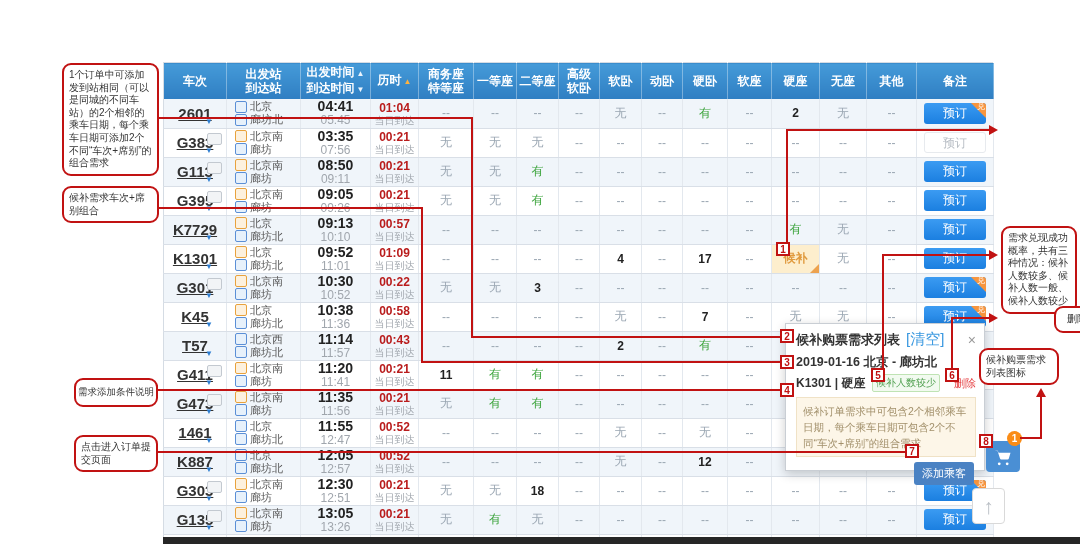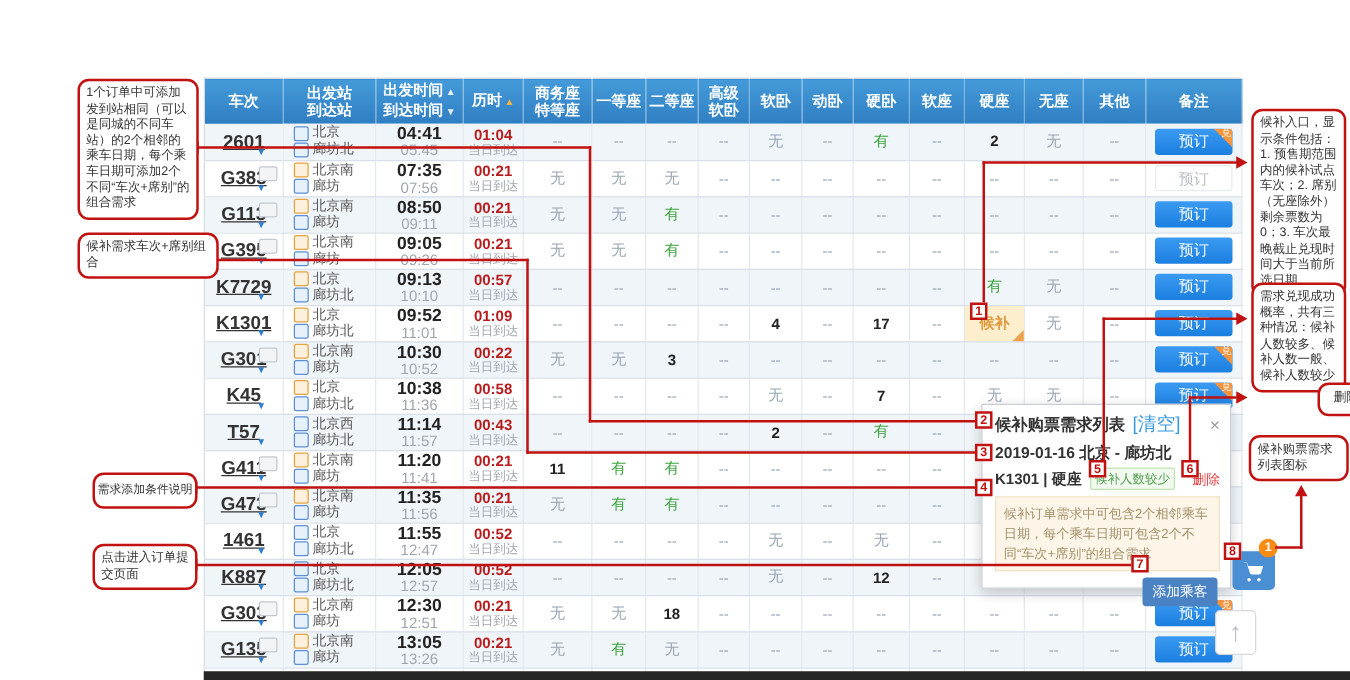--- a/index.html
+++ b/index.html
@@ -74,27 +74,27 @@
   .ah{position:absolute;width:0;height:0;z-index:31;}
   .a-left{border-top:5px solid transparent;border-bottom:5px solid transparent;border-right:9px solid #c11212;}
   .a-right{border-top:5px solid transparent;border-bottom:5px solid transparent;border-left:9px solid #c11212;}
   .a-up{border-left:5px solid transparent;border-right:5px solid transparent;border-bottom:9px solid #c11212;}
   .al1{left:150px;top:113px;} .al2{left:149px;top:203px;} .al3{left:149px;top:385px;} .al4{left:149px;top:447px;}
   .ar1{left:989px;top:125px;} .ar2{left:989px;top:250px;} .ar3{left:989px;top:313px;} .ar4{left:1036px;top:388px;}
 
   .ann{position:absolute;border:2px solid #c11212;border-radius:9px;background:#fff;
        font-size:10px;line-height:12.6px;color:#333;padding:4px 5px;z-index:35;box-sizing:border-box;}
   .ann-l1{left:62px;top:63px;width:97px;}
-  .ann-l2{left:62px;top:186px;width:113px;}
+  .ann-l2{left:62px;top:186px;width:97px;}
   .ann-l3{left:74px;top:378px;width:84px;font-size:9.5px;text-align:center;padding:6px 2px;}
   .ann-l4{left:74px;top:435px;width:84px;}
   .ann-r1{left:1001px;top:87px;width:76px;}
   .ann-r2{left:1001px;top:226px;width:76px;}
   .ann-r3{left:1054px;top:306px;width:76px;text-align:center;padding:5px 2px;}
-  .ann-r4{left:999px;top:348px;width:80px;}
+  .ann-r4{left:979px;top:348px;width:80px;}
 
   .marker{position:absolute;width:14px;height:14px;border:2px solid #c11212;background:#fff;color:#c11212;
           font-size:10px;font-weight:bold;display:flex;align-items:center;justify-content:center;
           z-index:45;box-sizing:border-box;}
   .m1{left:776px;top:242px;} .m2{left:780px;top:329px;} .m3{left:780px;top:355px;} .m4{left:780px;top:383px;}
   .m5{left:871px;top:368px;} .m6{left:945px;top:368px;} .m7{left:905px;top:444px;} .m8{left:979px;top:434px;}
 
   
   .popup{position:absolute;left:785px;top:323px;width:200px;height:148px;background:#fff;
          border:1px solid #c9ced4;box-shadow:0 3px 10px rgba(0,0,0,.2);z-index:25;box-sizing:border-box;}
@@ -245,21 +245,21 @@
             <div class="st-line">
               <span class="st-icon orange"></span>
               <span>北京南</span>
             </div>
             <div class="st-line">
               <span class="st-icon blue"></span>
               <span>廊坊</span>
             </div>
           </td>
           <td>
-            <div class="dep">07:35</div>
+            <div class="dep">03:35</div>
             <div class="arr">07:56</div>
           </td>
           <td>
             <div class="dur">00:21</div>
             <div class="durnote">当日到达</div>
           </td>
           <td class="seat-wu">无</td>
           <td class="seat-wu">无</td>
           <td class="seat-wu">无</td>
           <td class="seat-dash">--</td>
@@ -754,21 +754,20 @@
   <div class="ah a-left al4"></div>
   <div class="ah a-right ar1"></div>
   <div class="ah a-right ar2"></div>
   <div class="ah a-right ar3"></div>
   <div class="ah a-up ar4"></div>
 
   <div class="ann ann-l1">1个订单中可添加发到站相同（可以是同城的不同车站）的2个相邻的乘车日期，每个乘车日期可添加2个不同“车次+席别”的组合需求</div>
   <div class="ann ann-l2">候补需求车次+席别组合</div>
   <div class="ann ann-l4">点击进入订单提交页面</div>
   <div class="ann ann-l3">需求添加条件说明</div>
-  <div class="ann ann-r1">候补入口，显示条件包括：1. 预售期范围内的候补试点车次；2. 席别（无座除外）剩余票数为0；3. 车次最晚截止兑现时间大于当前所选日期。</div>
   <div class="ann ann-r2">需求兑现成功概率，共有三种情况：候补人数较多、候补人数一般、候补人数较少</div>
   <div class="ann ann-r3">删除需求项</div>
   <div class="ann ann-r4">候补购票需求列表图标</div>
 
   <div class="marker m1">1</div>
   <div class="marker m2">2</div>
   <div class="marker m3">3</div>
   <div class="marker m4">4</div>
   <div class="marker m5">5</div>
   <div class="marker m6">6</div>

